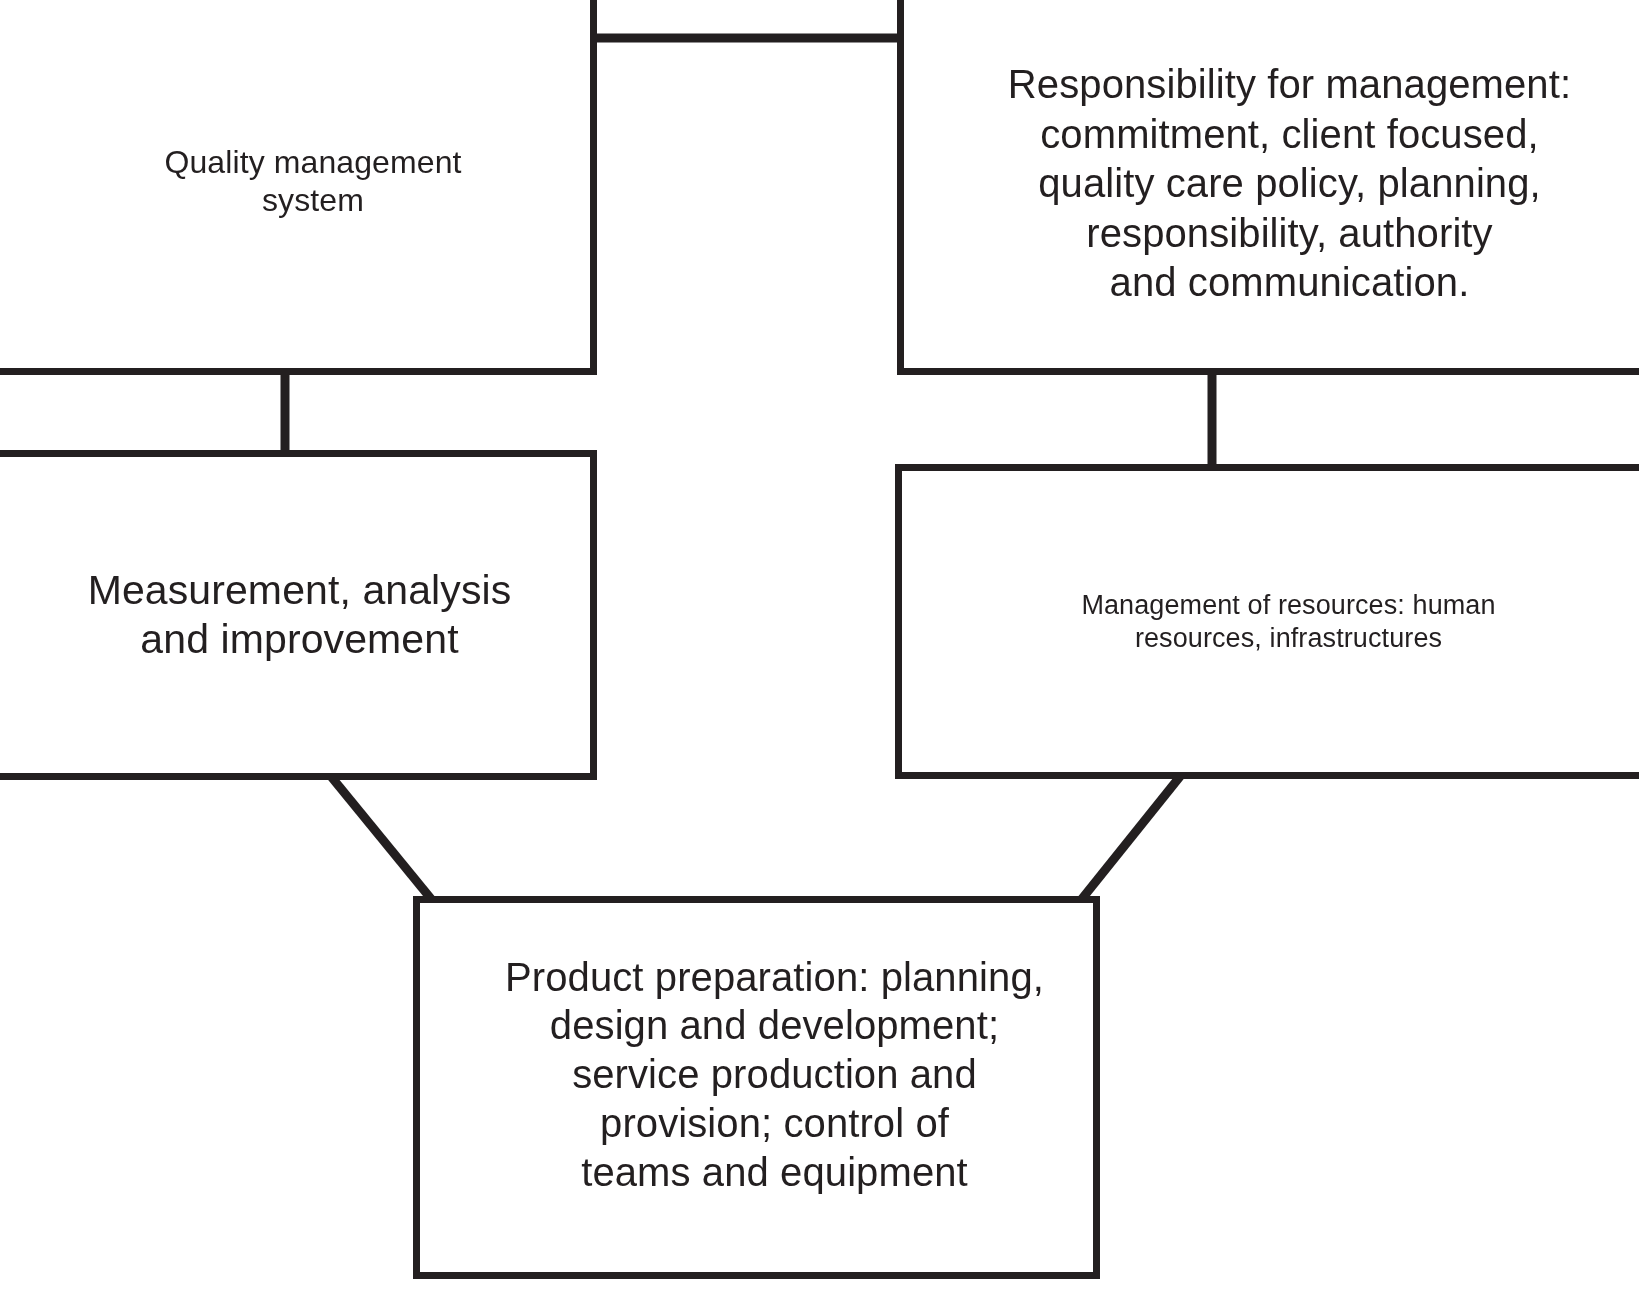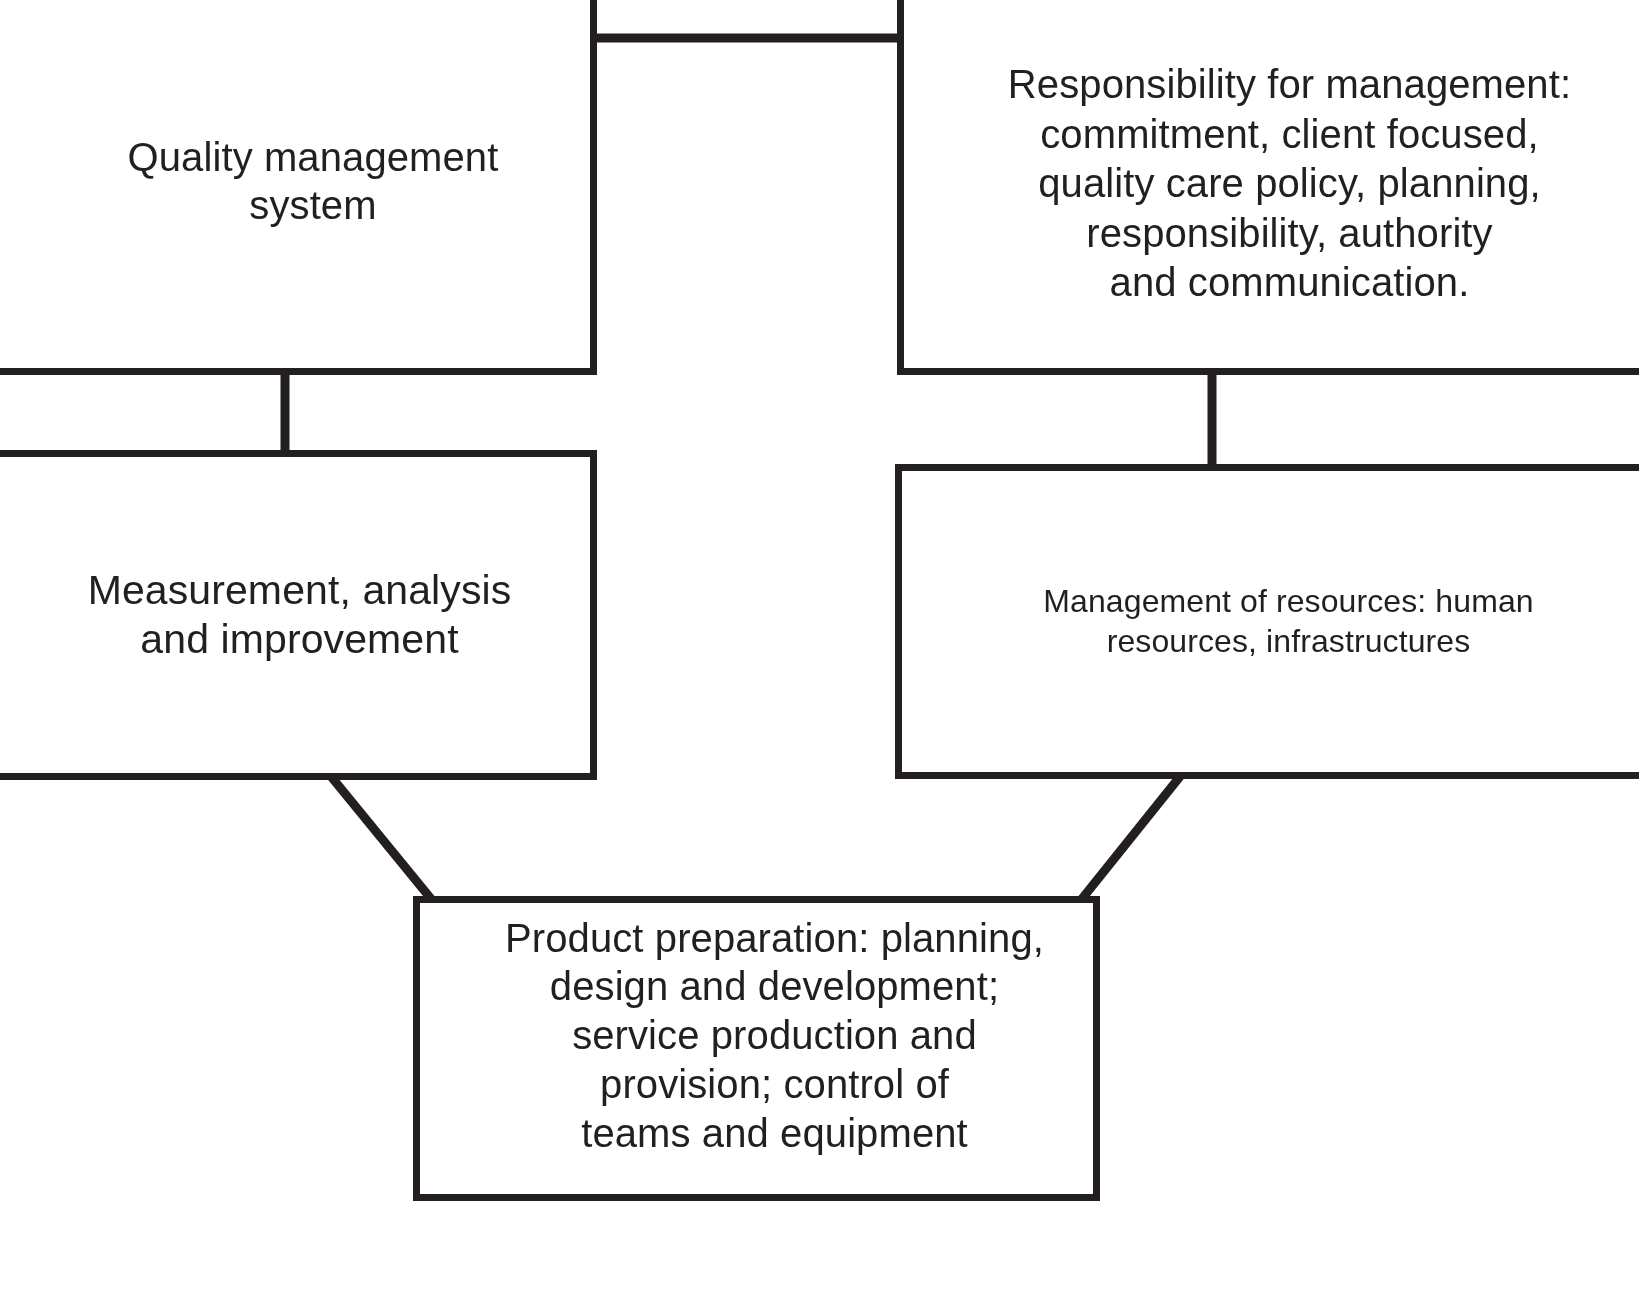--- a/index.html
+++ b/index.html
@@ -53,21 +53,21 @@
   }
 
   
   #box-quality-management-system {
     left: -7px;
     top: -7px;
     width: 604px;
     height: 382px;
   }
   #box-quality-management-system .node-label {
-    font-size: 40px;
+    font-size: 32px;
     padding-bottom: 6px;
   }
 
   #box-responsibility-for-management {
     left: 897px;
     top: -7px;
     width: 749px;
     height: 382px;
   }
   #box-responsibility-for-management .node-label {
@@ -87,29 +87,29 @@
     padding-right: 67px;
   }
 
   #box-management-of-resources {
     left: 895px;
     top: 464px;
     width: 751px;
     height: 315px;
   }
   #box-management-of-resources .node-label {
-    font-size: 32px;
+    font-size: 27px;
     line-height: 1.22;
   }
 
   #box-product-preparation {
     left: 413px;
     top: 896px;
     width: 687px;
-    height: 305px;
+    height: 383px;
   }
   #box-product-preparation .node-label {
     font-size: 40px;
     line-height: 1.22;
     padding-bottom: 26px;
   }
 </style>
 </head>
 <body>
 

